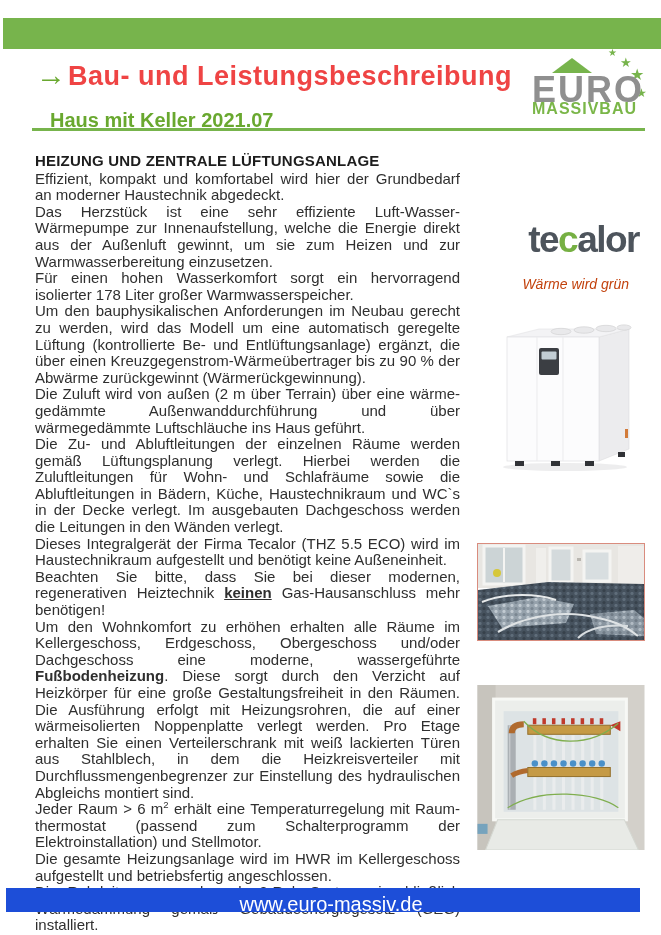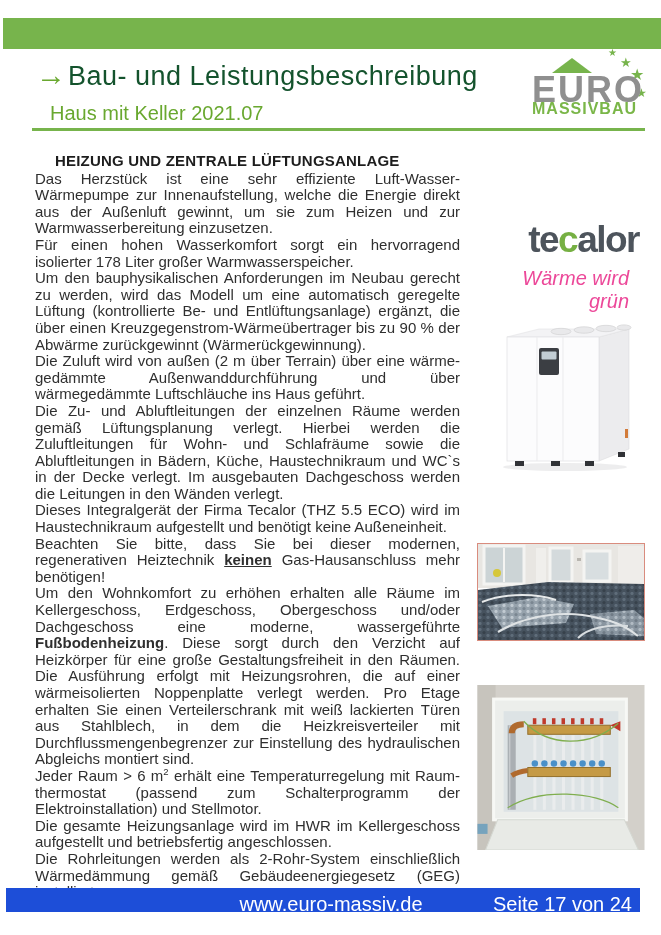--- a/index.html
+++ b/index.html
@@ -9,55 +9,55 @@
     width:661px; height:935px;
     position:relative; overflow:hidden;
   }
   .page { position:absolute; inset:0; background:#fff; }
 
   
   .top-bar { position:absolute; left:3px; right:0; top:18px; height:31px; background:#77b44c; }
   .title-block { position:absolute; left:36px; top:60px; }
   .title-line { display:flex; align-items:baseline; }
   .arrow { color:#69a82f; font-size:30px; margin-right:2px; line-height:1; }
-  .doc-title { color:#14532d; font-size:27px; font-weight:normal; letter-spacing:.5px; line-height:1.05; }
-  .doc-subtitle { color:#69a82f; font-size:20px; font-weight:normal; margin-left:14px; margin-top:12px; }
+  .doc-title { color:#ef4444; font-size:27px; font-weight:bold; letter-spacing:.5px; line-height:1.05; }
+  .doc-subtitle { color:#69a82f; font-size:20px; font-weight:bold; margin-left:14px; margin-top:19px; }
   .header-rule { position:absolute; left:32px; top:128px; width:613px; height:3px; background:#77b44c; }
 
   
   .logo { position:absolute; left:528px; top:48px; width:128px; height:72px; }
   .logo-roof { position:absolute; left:24px; top:10px; width:0; height:0;
     border-left:20px solid transparent; border-right:20px solid transparent;
     border-bottom:15px solid #77b44c; }
   .logo-word1 { position:absolute; left:4px; top:24px; font-size:36px; font-weight:bold;
     color:#8f8f8f; letter-spacing:2px; line-height:1; }
   .logo-word2 { position:absolute; left:4px; top:53px; font-size:16px; font-weight:bold;
     color:#7ab648; letter-spacing:1px; line-height:1; }
   .star { position:absolute; color:#77b44c; line-height:1; }
   .star.s1 { left:80px; top:0px;  font-size:10px; }
   .star.s2 { left:92px; top:8px;  font-size:13px; }
   .star.s3 { left:102px; top:19px; font-size:16px; }
   .star.s4 { left:108px; top:39px; font-size:12px; }
 
   
   .text-col { position:absolute; left:35px; top:153px; width:425px; color:#2f2f2f; }
   .section-heading { font-size:15px; font-weight:bold; color:#1d1d1d; letter-spacing:.2px;
-    line-height:16.6px; margin-bottom:1px;margin-left:20px; }
+    line-height:16.6px; margin-bottom:1px; }
   .body-par { font-size:15px; line-height:16.6px; text-align:justify;
     -webkit-hyphens:manual; hyphens:manual; }
   .seg-bold { font-weight:bold; }
   .seg-underline { text-decoration:underline; }
   .body-par sup { font-size:9.5px; line-height:0; }
 
   
   .tecalor { position:absolute; left:477px; top:221px; width:168px; text-align:right; }
   .tecalor-word { font-size:37px; font-weight:bold; color:#4d545c; letter-spacing:-1.5px;
     padding-right:6px; line-height:1; }
   .tecalor-word .green-c { color:#76b043; }
-  .tecalor-tagline { font-size:20px; font-style:italic; color:#ec4899; padding-right:16px; margin-top:9px; }
+  .tecalor-tagline { font-size:14px; font-style:italic; color:#c2410c; padding-right:16px; margin-top:18px; }
 
   .photo { position:absolute; left:477px; }
   .photo-heatpump { top:305px; width:168px; height:180px; }
   .photo-floor { top:543px; width:168px; height:98px; border:1px solid #d98c7e; }
   .photo-manifold { top:685px; width:168px; height:165px; }
   .photo svg { display:block; width:100%; height:100%; }
 
   
   .footer-bar { position:absolute; left:6px; top:888px; width:634px; height:24px; background:#1d4ed8; }
   .footer-site { position:absolute; left:0; right:0; top:5px; text-align:center; margin-left:16px;
@@ -87,20 +87,21 @@
     <span class="star s4">★</span>
     <div class="logo-word1">EURO</div>
     <div class="logo-word2">MASSIVBAU</div>
   </div>
 
   <div class="header-rule"></div>
 
   <div class="text-col">
     <div class="section-heading">HEIZUNG UND ZENTRALE LÜFTUNGSANLAGE</div>
     <div>
+        <p class="body-par"><span>Effizient, kompakt und komfortabel wird hier der Grundbedarf an moderner Haustechnik abgedeckt.</span></p>
         <p class="body-par"><span>Das Herzstück ist eine sehr effiziente Luft-Wasser-Wärmepumpe zur Innenaufstellung, welche die Energie direkt aus der Außenluft gewinnt, um sie zum Heizen und zur Warmwasserbereitung einzu­setzen.</span></p>
         <p class="body-par"><span>Für einen hohen Wasserkomfort sorgt ein hervorragend isolierter 178 Liter großer Warmwasserspeicher.</span></p>
         <p class="body-par"><span>Um den bauphysikalischen Anforderungen im Neubau gerecht zu werden, wird das Modell um eine automatisch geregelte Lüftung (kontrollierte Be- und Entlüftungsanlage) ergänzt, die über einen Kreuzgegenstrom-Wärmeübertrager bis zu 90 % der Abwärme zurückgewinnt (Wärmerückgewinnung).</span></p>
         <p class="body-par"><span>Die Zuluft wird von außen (2 m über Terrain) über eine wärme­gedämmte Außenwanddurchführung und über wärmegedämmte Luft­schläuche ins Haus geführt.</span></p>
         <p class="body-par"><span>Die Zu- und Abluftleitungen der einzelnen Räume werden gemäß Lüftungsplanung verlegt. Hierbei werden die Zuluftleitungen für Wohn- und Schlafräume sowie die Abluftleitungen in Bädern, Küche, Haustechnikraum und WC`s in der Decke verlegt. Im ausgebauten Dachgeschoss werden die Leitungen in den Wänden verlegt.</span></p>
         <p class="body-par"><span>Dieses Integralgerät der Firma Tecalor (THZ 5.5 ECO) wird im Haustechnikraum aufgestellt und benötigt keine Außeneinheit.</span></p>
         <p class="body-par"><span>Beachten Sie bitte, dass Sie bei dieser modernen, regenerativen Heiztechnik </span><span class="seg-bold seg-underline">keinen</span><span> Gas-Hausanschluss mehr benötigen!</span></p>
         <p class="body-par"><span>Um den Wohnkomfort zu erhöhen erhalten alle Räume im Keller­geschoss, Erdgeschoss, Obergeschoss und/oder Dachgeschoss eine moderne, wassergeführte </span><span class="seg-bold">Fußbodenheizung</span><span>. Diese sorgt durch den Verzicht auf Heizkörper für eine große Gestaltungsfreiheit in den Räumen. Die Ausführung erfolgt mit Heizungsrohren, die auf einer wärmeisolierten Noppenplatte verlegt werden. Pro Etage erhalten Sie einen Verteilerschrank mit weiß lackierten Türen aus Stahlblech, in dem die Heizkreisverteiler mit Durchflussmengenbegrenzer zur Ein­stellung des hydraulischen Abgleichs montiert sind.</span></p>
         <p class="body-par"><span>Jeder Raum &gt; 6 m</span><sup>2</sup><span> erhält eine Temperaturregelung mit Raum­thermostat (passend zum Schalterprogramm der Elektroinstallation) und Stellmotor.</span></p>
         <p class="body-par"><span>Die gesamte Heizungsanlage wird im HWR im Kellergeschoss auf­gestellt und betriebsfertig angeschlossen.</span></p>
@@ -216,16 +217,15 @@
       <rect x="50" y="82" width="82" height="9" fill="#c59a45" stroke="#94702c" stroke-width="1"></rect>
       <path d="M46,36 C70,62 112,62 140,38" stroke="#7fae4e" stroke-width="1.3" fill="none"></path>
       <path d="M30,122 C62,102 118,106 140,122" stroke="#7fae4e" stroke-width="1.1" fill="none"></path>
       <polygon points="20,134 146,134 160,164 8,164" fill="#e8eae6" stroke="#d4d7d1" stroke-width="1"></polygon>
       <rect x="0" y="138" width="10" height="10" fill="#76a3bd"></rect>
     </svg>
   </div>
 
   <div class="footer-bar">
     <span class="footer-site">www.euro-massiv.de</span>
-    <span class="footer-page">Seite 17 von 24</span>
   </div>
 
 </div>
 
 </body></html>

